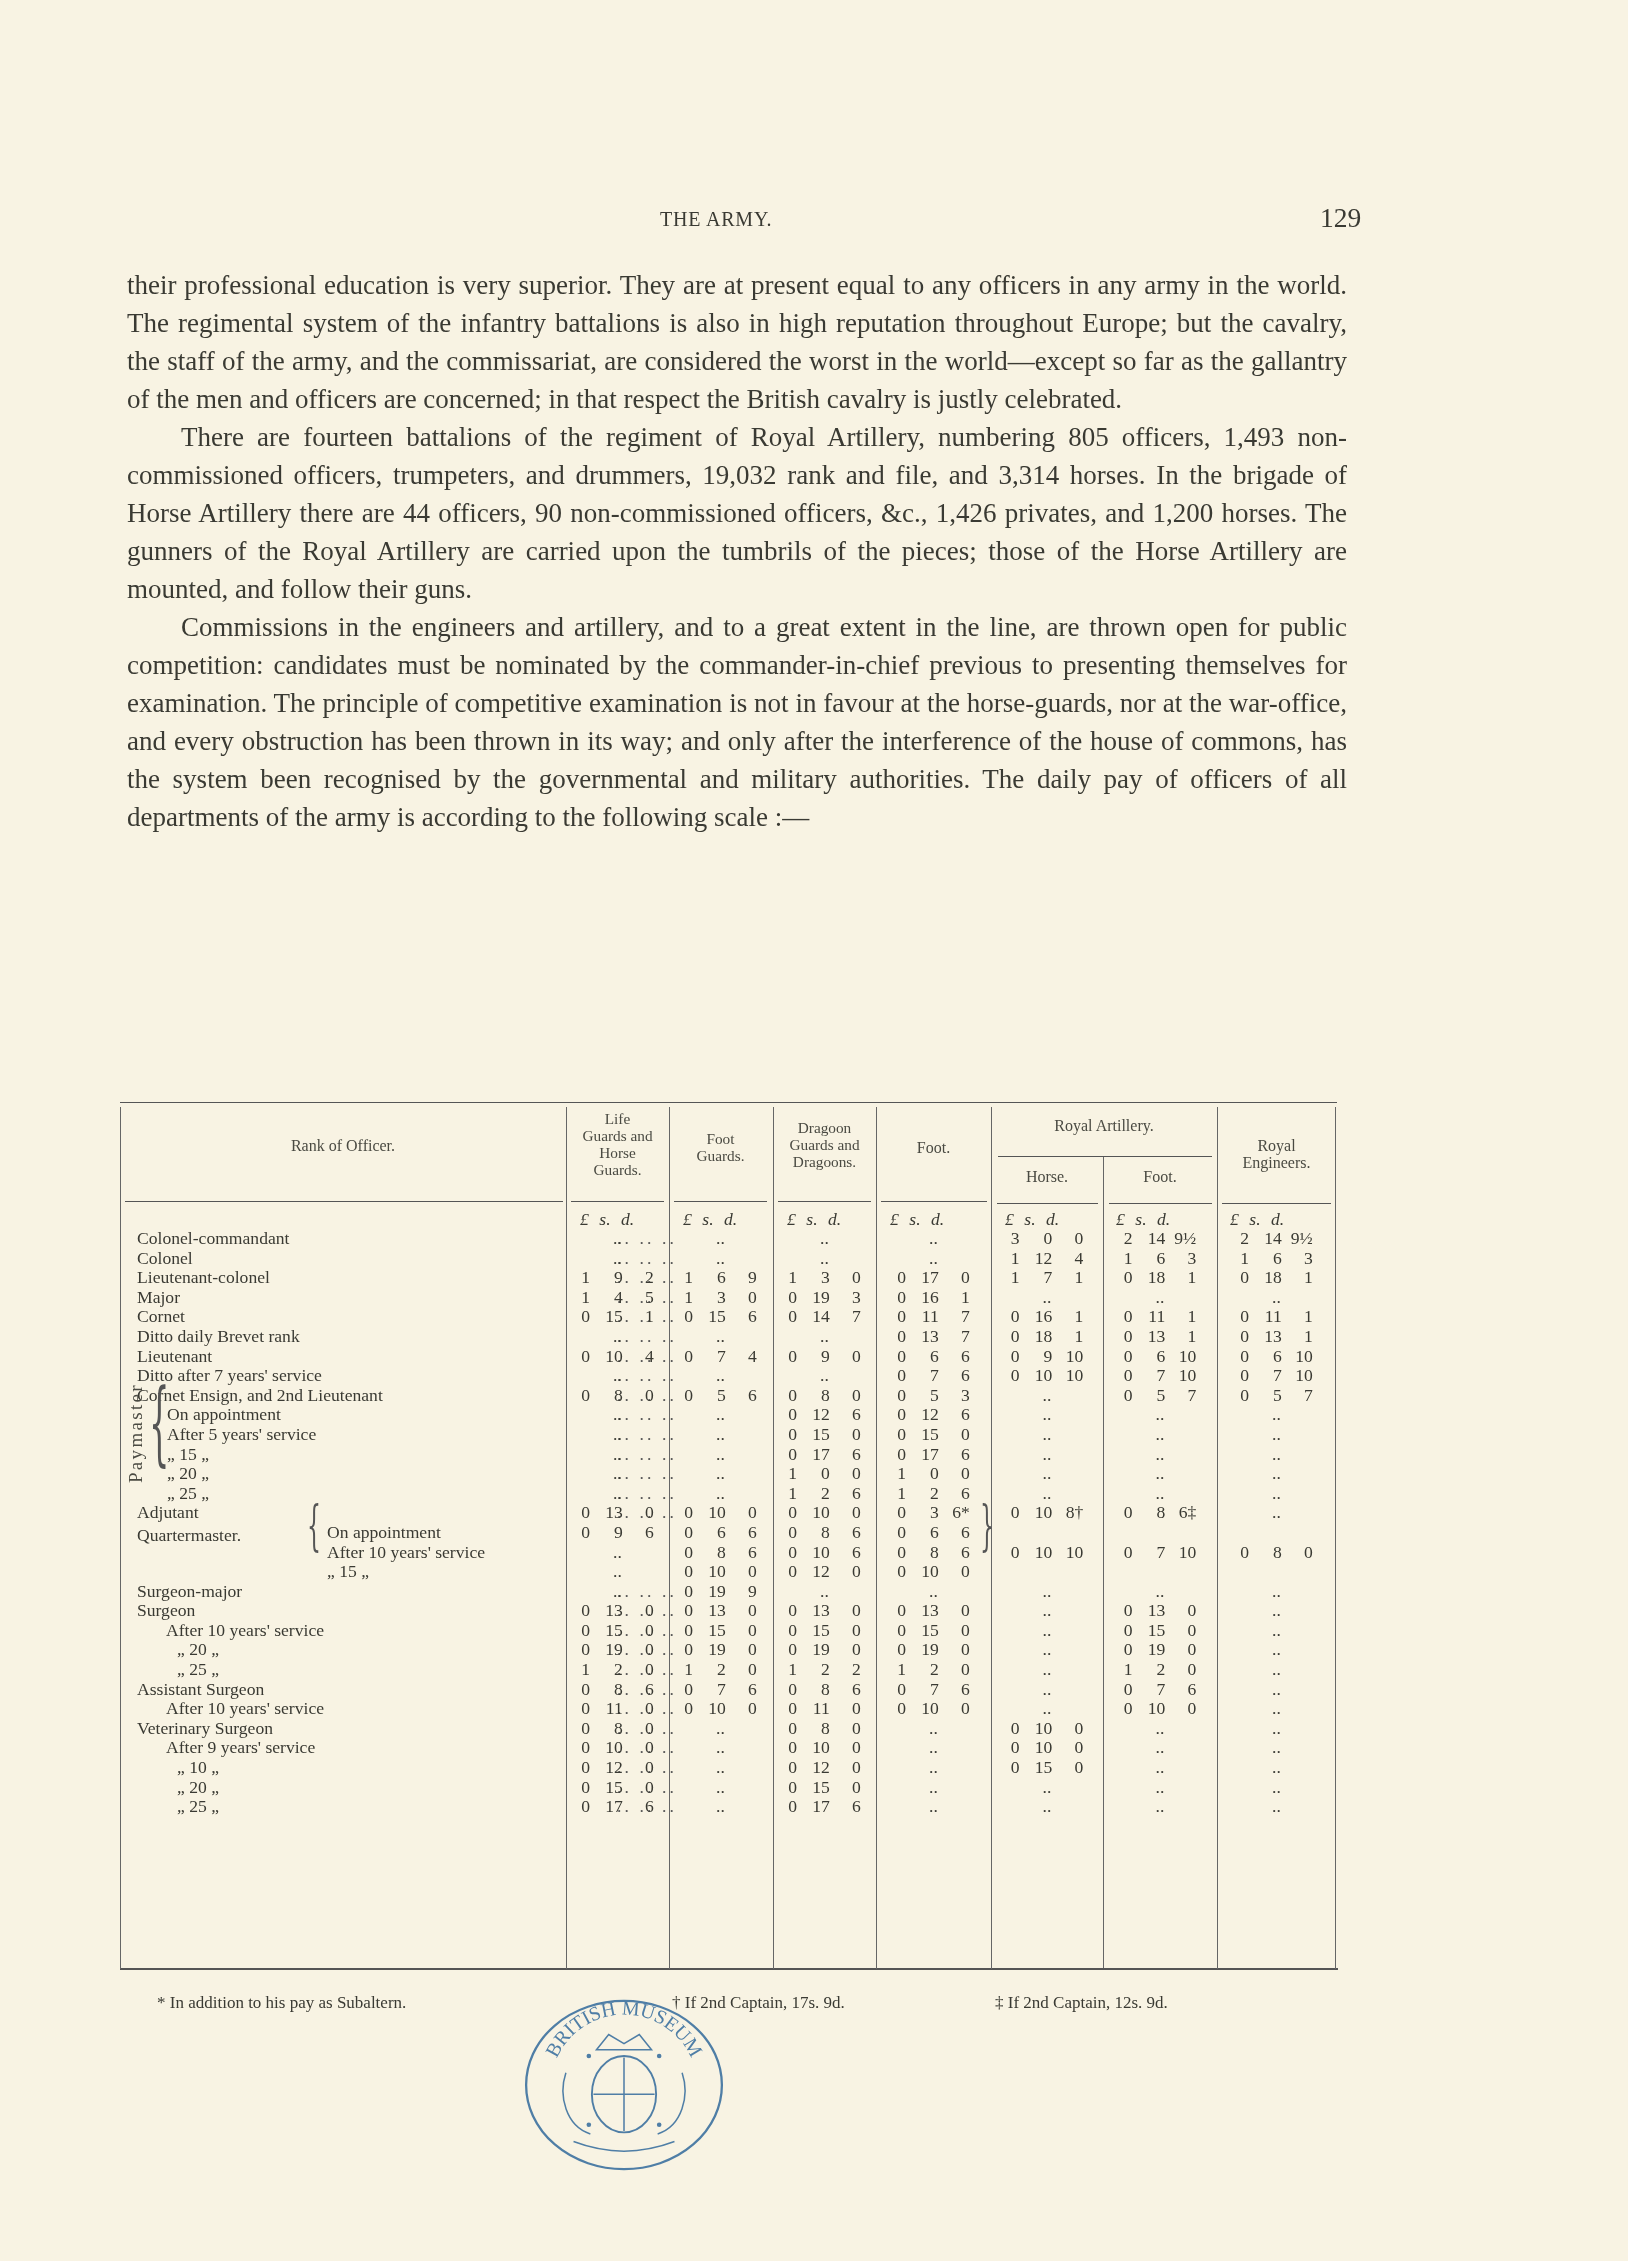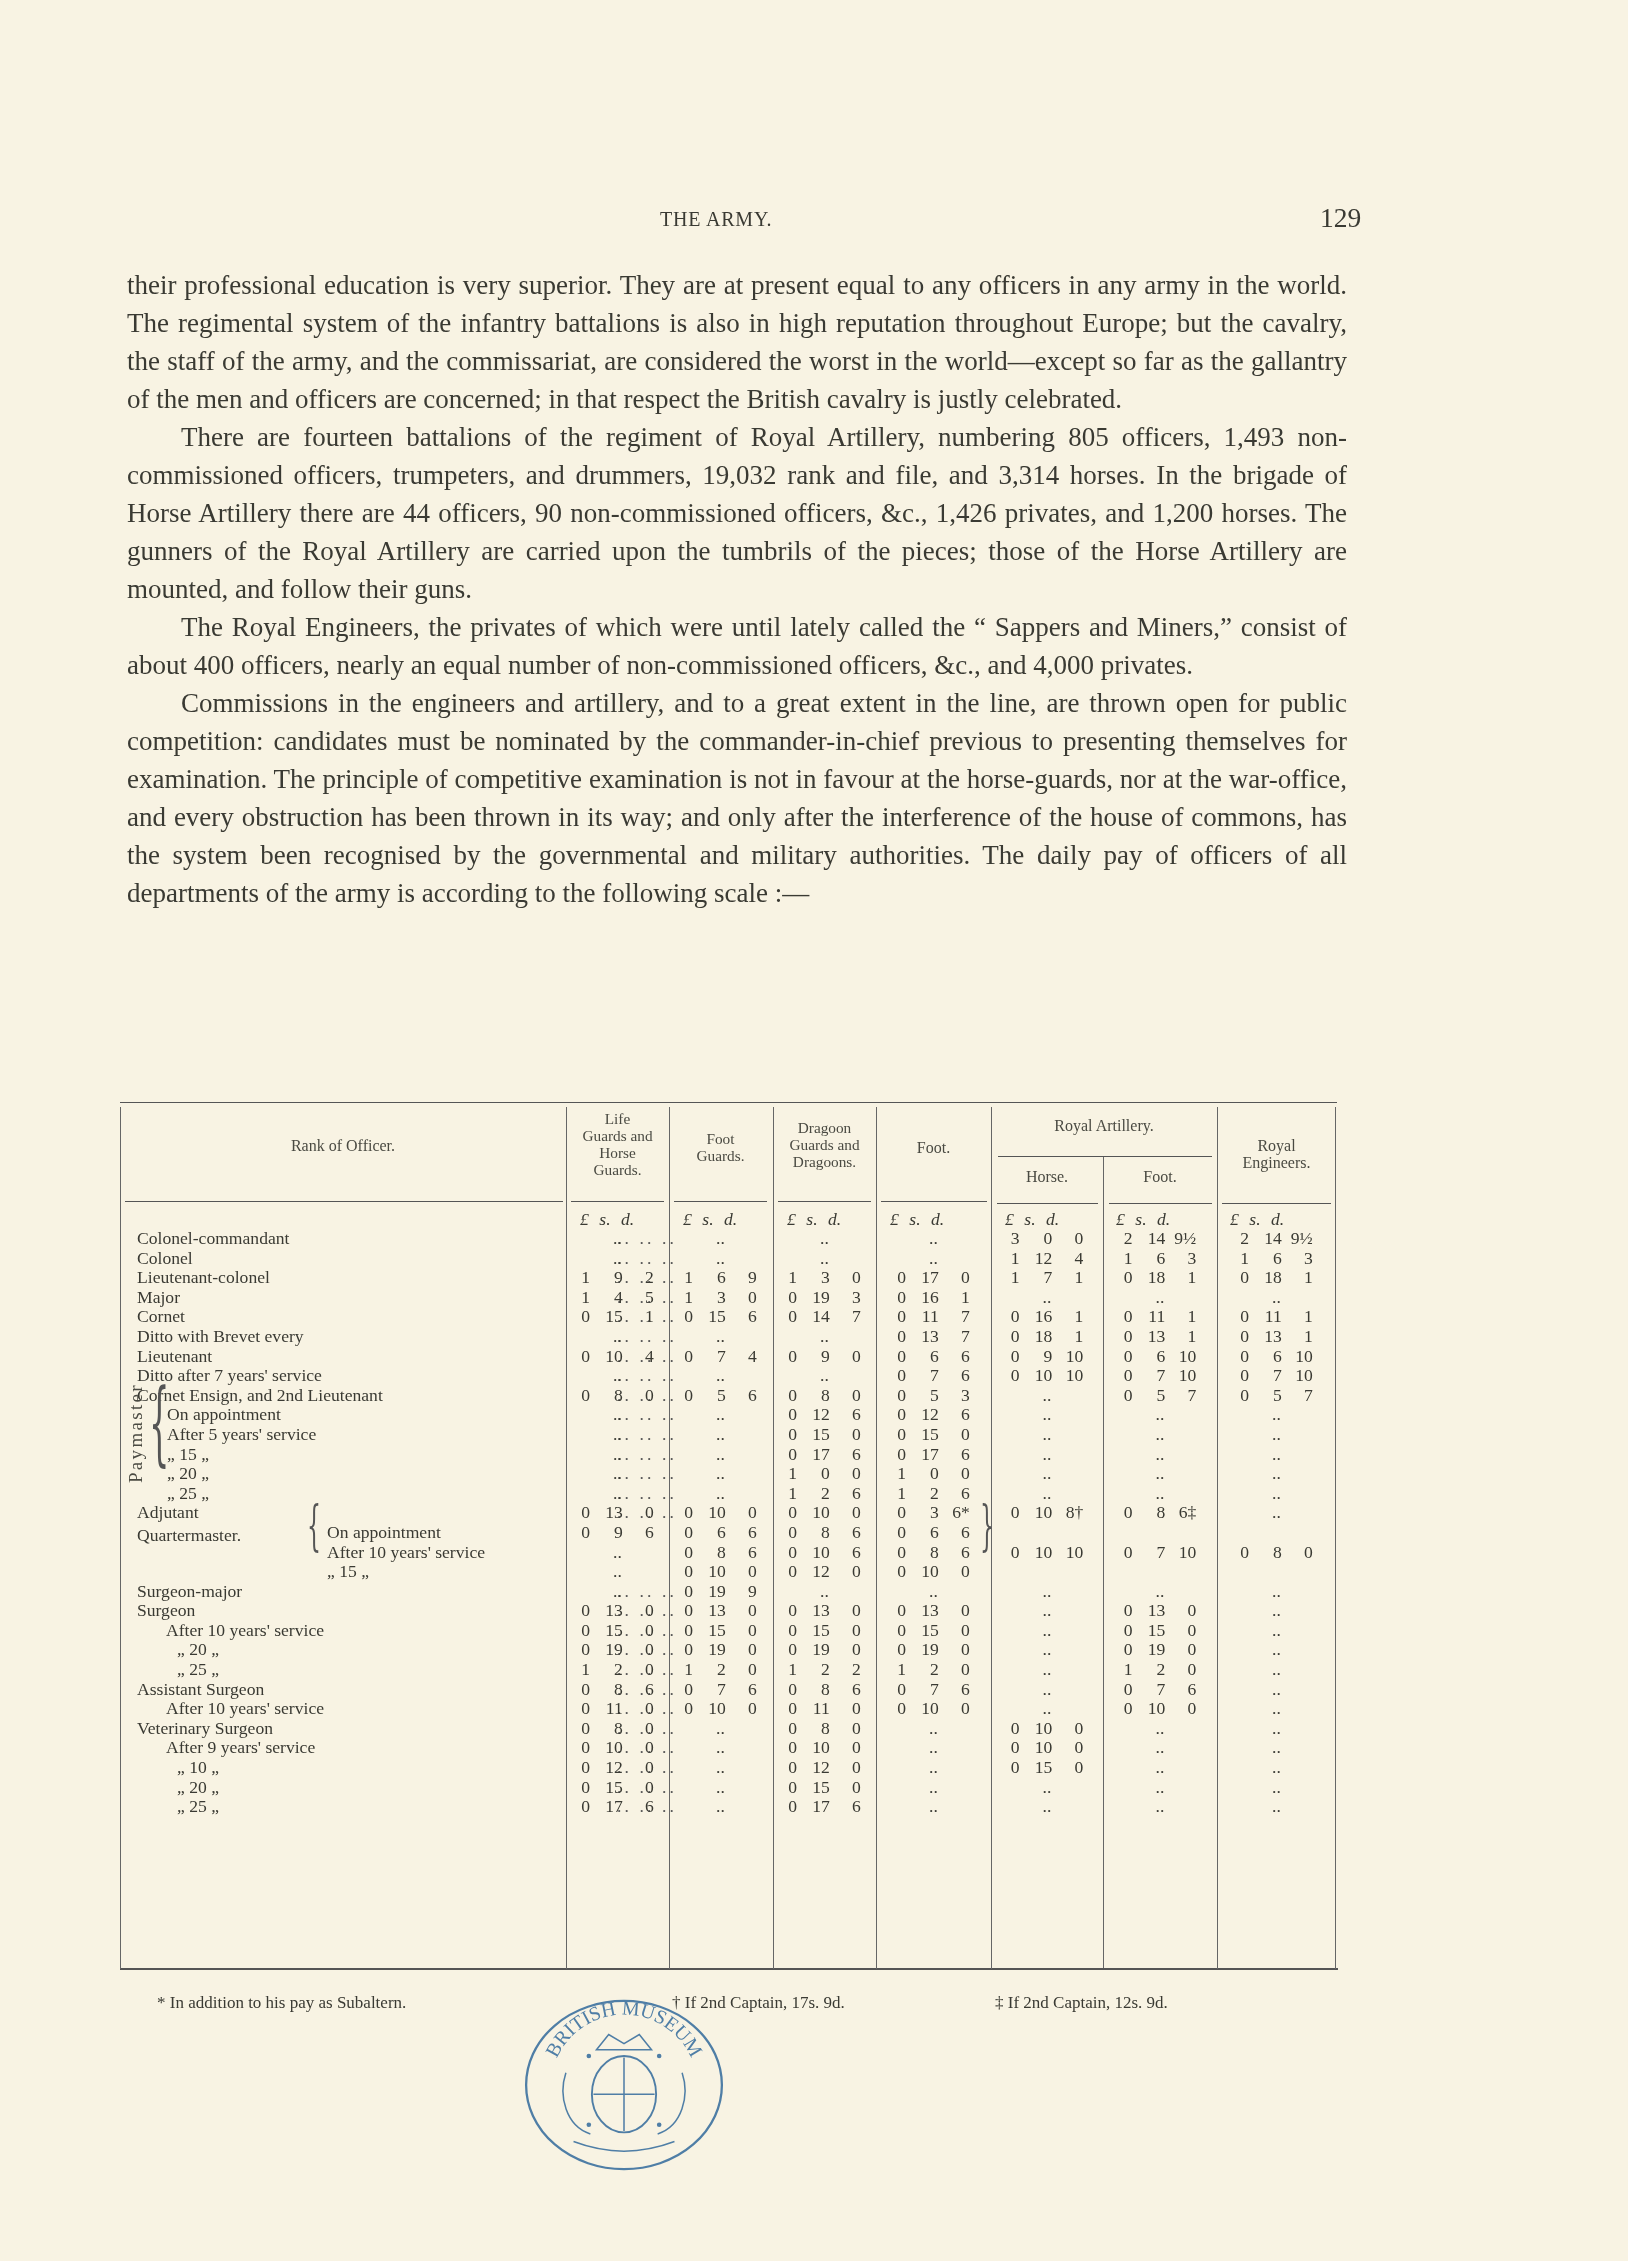--- a/index.html
+++ b/index.html
@@ -46,21 +46,20 @@
 <body>
 
 <div class="running-head">
   <span class="running-title">THE ARMY.</span>
   <span class="page-number">129</span>
 </div>
 
 <div class="body-text">
   <p class="first">their professional education is very superior. They are at present equal to any officers in any army in the world. The regimental system of the infantry battalions is also in high reputation throughout Europe; but the cavalry, the staff of the army, and the commissariat, are considered the worst in the world—except so far as the gallantry of the men and officers are concerned; in that respect the British cavalry is justly celebrated.</p>
   <p>There are fourteen battalions of the regiment of Royal Artillery, numbering 805 officers, 1,493 non-commissioned officers, trumpeters, and drummers, 19,032 rank and file, and 3,314 horses. In the brigade of Horse Artillery there are 44 officers, 90 non-commissioned officers, &amp;c., 1,426 privates, and 1,200 horses. The gunners of the Royal Artillery are carried upon the tumbrils of the pieces; those of the Horse Artillery are mounted, and follow their guns.</p>
-  <p>The Royal Engineers, the privates of which were until lately called the “ Sappers and Miners,” consist of about 400 officers, nearly an equal number of non-commissioned officers, &amp;c., and 4,000 privates.</p>
   <p>Commissions in the engineers and artillery, and to a great extent in the line, are thrown open for public competition: candidates must be nominated by the commander-in-chief previous to presenting themselves for examination. The principle of competitive examination is not in favour at the horse-guards, nor at the war-office, and every obstruction has been thrown in its way; and only after the interference of the house of commons, has the system been recognised by the governmental and military authorities. The daily pay of officers of all departments of the army is according to the following scale :—</p>
 </div>
 
 <div class="table-wrap">
   <div class="rule-top"></div>
   <div class="rule-bottom"></div>
 
   <div class="vline" style="left:0;top:4.6px;height:862px"></div>
   <div class="vline" style="left:446px;top:4.6px;height:862px"></div>
   <div class="vline" style="left:549px;top:4.6px;height:862px"></div>
@@ -166,21 +165,21 @@
         <span class="leader">.. .. ..</span>
         <span class="cell" style="left: 446px; width: 103px;"><span class="p">0</span><span class="s">15</span><span class="d">1</span></span>
         <span class="cell" style="left: 549px; width: 103px;"><span class="p">0</span><span class="s">15</span><span class="d">6</span></span>
         <span class="cell" style="left: 653px; width: 103px;"><span class="p">0</span><span class="s">14</span><span class="d">7</span></span>
         <span class="cell" style="left: 756px; width: 115px;"><span class="p">0</span><span class="s">11</span><span class="d">7</span></span>
         <span class="cell" style="left: 871px; width: 112px;"><span class="p">0</span><span class="s">16</span><span class="d">1</span></span>
         <span class="cell" style="left: 983px; width: 114px;"><span class="p">0</span><span class="s">11</span><span class="d">1</span></span>
         <span class="cell" style="left: 1097px; width: 119px;"><span class="p">0</span><span class="s">11</span><span class="d">1</span></span>
       </div>
       <div class="row">
-        <span class="rank">Ditto with Brevet every</span>
+        <span class="rank">Ditto daily Brevet rank</span>
         <span class="leader">.. .. ..</span>
         <span class="cell" style="left: 446px; width: 103px;">..</span>
         <span class="cell" style="left: 549px; width: 103px;">..</span>
         <span class="cell" style="left: 653px; width: 103px;">..</span>
         <span class="cell" style="left: 756px; width: 115px;"><span class="p">0</span><span class="s">13</span><span class="d">7</span></span>
         <span class="cell" style="left: 871px; width: 112px;"><span class="p">0</span><span class="s">18</span><span class="d">1</span></span>
         <span class="cell" style="left: 983px; width: 114px;"><span class="p">0</span><span class="s">13</span><span class="d">1</span></span>
         <span class="cell" style="left: 1097px; width: 119px;"><span class="p">0</span><span class="s">13</span><span class="d">1</span></span>
       </div>
       <div class="row">

